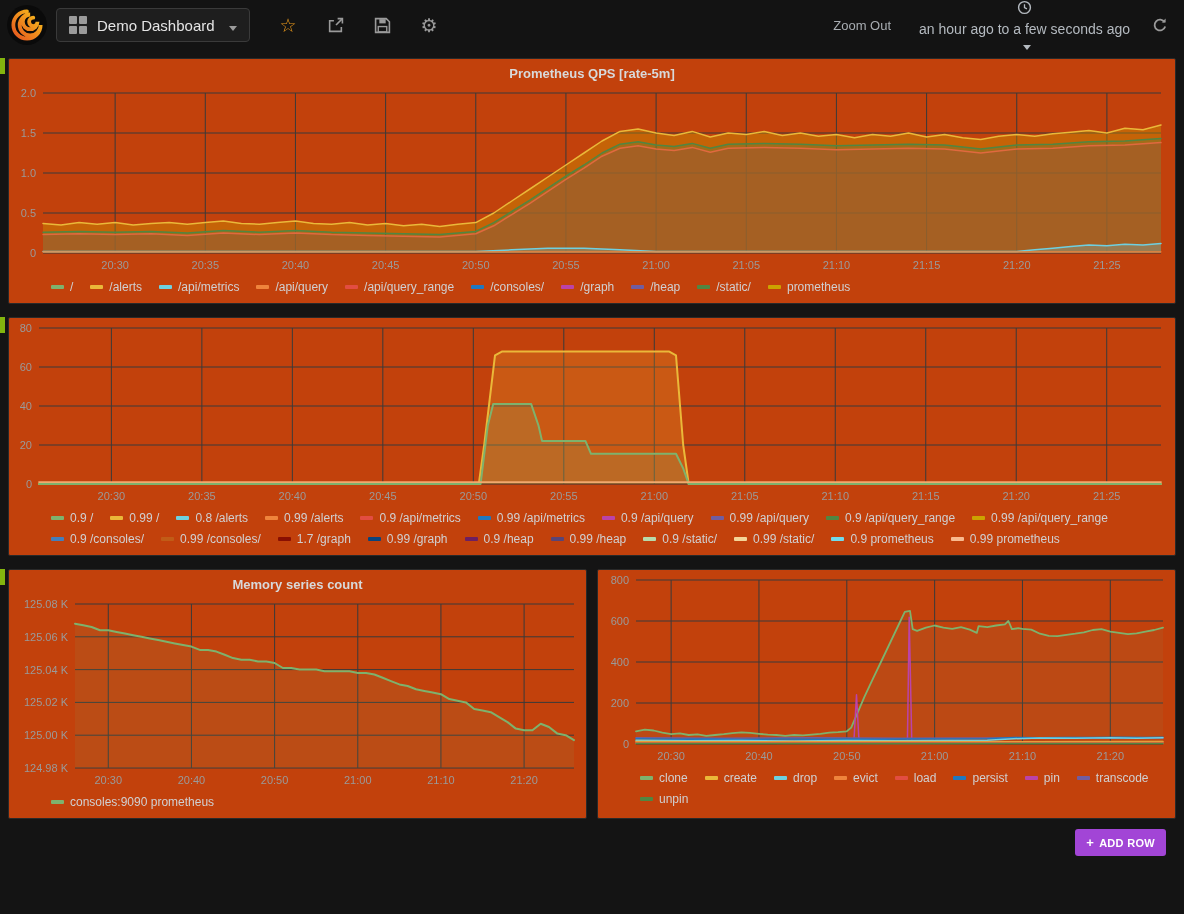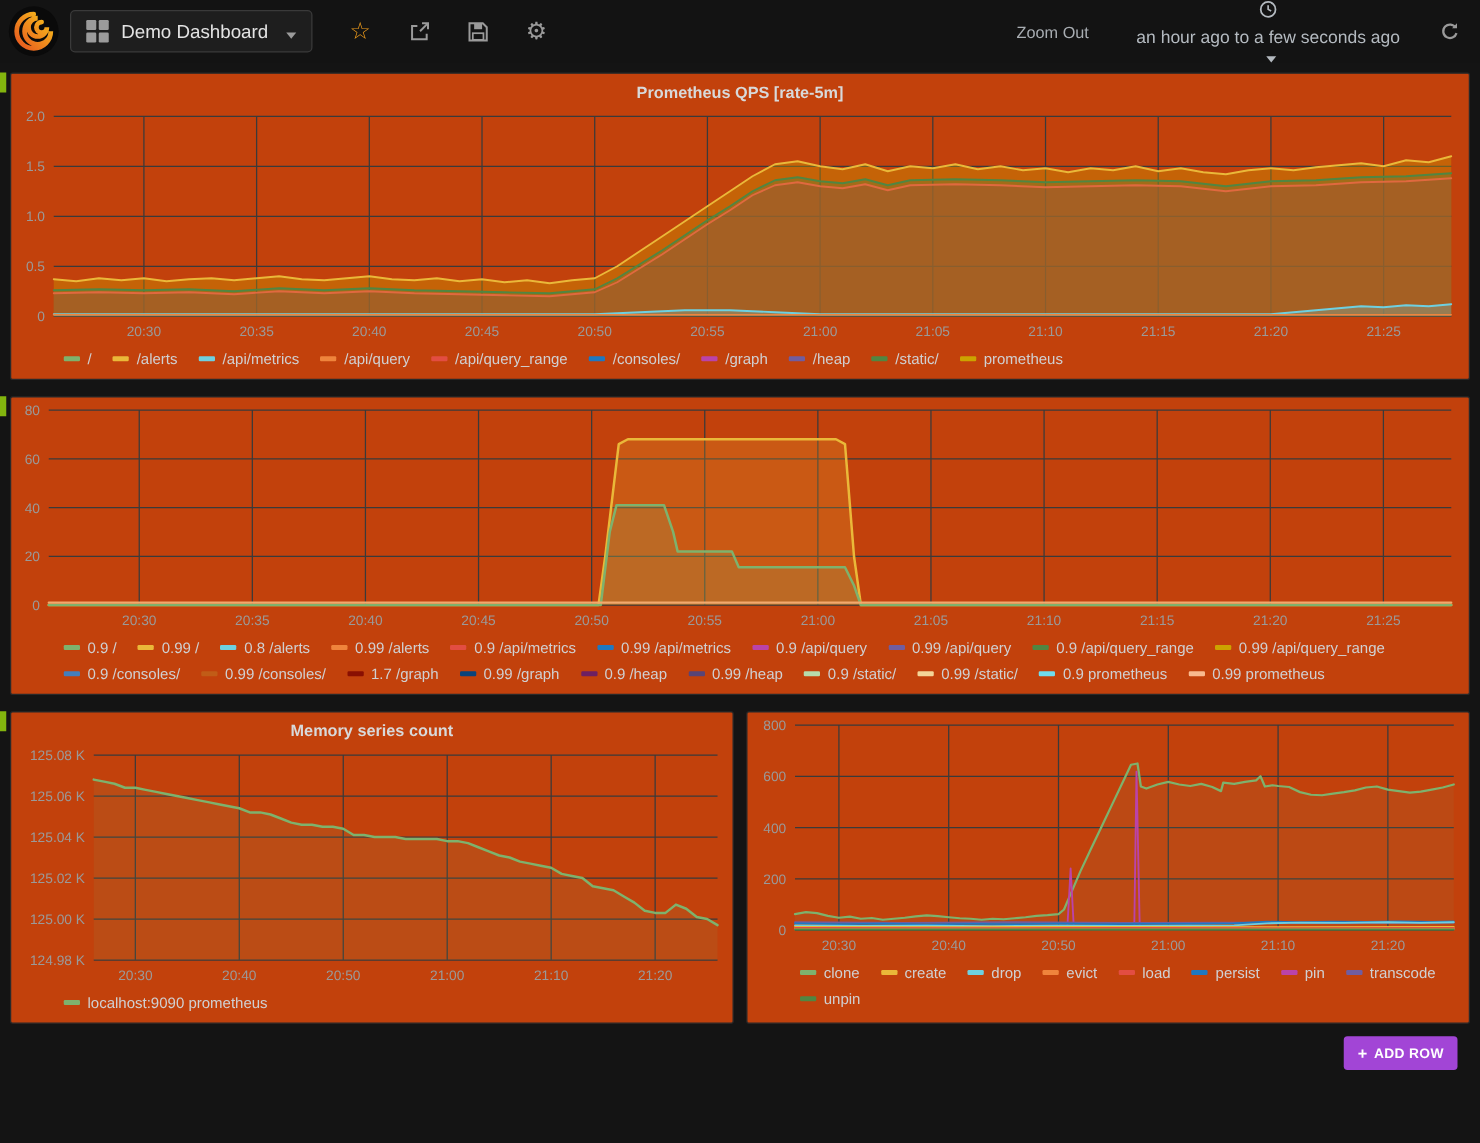--- a/index.html
+++ b/index.html
@@ -11,21 +11,21 @@
   .dash-btn{display:flex;align-items:center;gap:10px;background:#1e1e1e;border:1px solid #3a3a3a;
     border-radius:4px;height:34px;padding:0 12px;margin-left:8px;color:#e4e4e4;font-size:15px;cursor:pointer;}
   .grid-icon{display:grid;grid-template-columns:8px 8px;grid-template-rows:8px 8px;gap:2px;}
   .grid-icon i{background:#9b9b9b;border-radius:1px;}
   .caret{width:0;height:0;border-left:4px solid transparent;border-right:4px solid transparent;
     border-top:5px solid #9b9b9b;display:inline-block;margin-left:4px;margin-top:6px;}
   .nav-icons{display:flex;gap:30px;margin-left:30px;align-items:center;}
   .icon-btn{background:none;border:none;padding:0;cursor:pointer;line-height:1;display:flex;align-items:center;}
   .star-glyph{color:#ec9a1b;font-size:19px;}
   .gear-glyph{color:#9a9a9a;font-size:19px;}
-  .nav-right{margin-left:auto;display:flex;align-items:center;gap:26px;color:#a8adb2;font-size:13px;}
+  .nav-right{margin-left:auto;display:flex;align-items:center;gap:16px;color:#a8adb2;font-size:13px;}
   .zoom-out{cursor:pointer;color:#a8adb2;background:none;border:none;font-size:13px;}
   .time-picker{display:flex;align-items:center;gap:6px;color:#b4bac0;cursor:pointer;background:none;border:none;font-size:14px;flex-direction:column;}
   .time-picker .caret{border-top-color:#b4bac0;margin-top:2px;}
 
   
   .dash-row{position:relative;padding:0 8px;margin-top:8px;}
   .dash-row + .dash-row{margin-top:13px;}
   .row-tab{position:absolute;left:0;top:0;width:5px;height:16px;background:#83b50e;cursor:pointer;}
   .panel{background:#c2410c;border:1px solid #292929;border-radius:2px;}
   .split{display:flex;gap:10px;}
@@ -367,21 +367,21 @@
           <line x1="66" x2="565" y1="42.79999999999533" y2="42.79999999999533" stroke="#3a3a3a" stroke-width="1"></line>
           <text x="59" y="46.79999999999533" text-anchor="end" fill="#9a9a9a" font-size="11">125.06 K</text>
           <line x1="66" x2="565" y1="10" y2="10" stroke="#3a3a3a" stroke-width="1"></line>
           <text x="59" y="14" text-anchor="end" fill="#9a9a9a" font-size="11">125.08 K</text>
           <path d="M66.0,174.0 L66.0,29.7 L74.3,31.3 L82.6,33.0 L91.0,36.2 L99.3,36.2 L107.6,37.9 L115.9,39.5 L124.2,41.2 L132.5,42.8 L140.8,44.4 L149.2,46.1 L157.5,47.7 L165.8,49.4 L174.1,51.0 L182.4,52.6 L190.8,55.9 L199.1,55.9 L207.4,57.6 L215.7,60.8 L224.0,64.1 L232.3,65.8 L240.6,65.8 L249.0,67.4 L257.3,67.4 L265.6,69.0 L273.9,74.0 L282.2,74.0 L290.6,75.6 L298.9,75.6 L307.2,75.6 L315.5,77.2 L323.8,77.2 L332.1,77.2 L340.5,77.2 L348.8,78.9 L357.1,78.9 L365.4,80.5 L373.7,83.8 L382.0,87.1 L390.4,90.4 L398.7,92.0 L407.0,95.3 L415.3,96.9 L423.6,98.6 L431.9,100.2 L440.3,105.1 L448.6,106.8 L456.9,108.4 L465.2,115.0 L473.5,116.6 L481.8,118.2 L490.1,123.2 L498.5,128.1 L506.8,134.6 L515.1,136.3 L523.4,136.3 L531.7,129.7 L540.0,133.0 L548.4,139.6 L556.7,141.2 L565.0,146.1 L565.0,174.0 Z" fill="rgba(126,178,109,0.10)" stroke="none"></path>
           <polyline points="66.0,29.7 74.3,31.3 82.6,33.0 91.0,36.2 99.3,36.2 107.6,37.9 115.9,39.5 124.2,41.2 132.5,42.8 140.8,44.4 149.2,46.1 157.5,47.7 165.8,49.4 174.1,51.0 182.4,52.6 190.8,55.9 199.1,55.9 207.4,57.6 215.7,60.8 224.0,64.1 232.3,65.8 240.6,65.8 249.0,67.4 257.3,67.4 265.6,69.0 273.9,74.0 282.2,74.0 290.6,75.6 298.9,75.6 307.2,75.6 315.5,77.2 323.8,77.2 332.1,77.2 340.5,77.2 348.8,78.9 357.1,78.9 365.4,80.5 373.7,83.8 382.0,87.1 390.4,90.4 398.7,92.0 407.0,95.3 415.3,96.9 423.6,98.6 431.9,100.2 440.3,105.1 448.6,106.8 456.9,108.4 465.2,115.0 473.5,116.6 481.8,118.2 490.1,123.2 498.5,128.1 506.8,134.6 515.1,136.3 523.4,136.3 531.7,129.7 540.0,133.0 548.4,139.6 556.7,141.2 565.0,146.1" fill="none" stroke="#7EB26D" stroke-width="2" stroke-linejoin="round" stroke-linecap="round"></polyline>
         </svg></div>
     <div class="legend">
         <span class="legend-item">
           <span class="legend-icon" style="background: rgb(126, 178, 109);"></span>
-          <span>localhost:9090 prometheus</span>
+          <span>consoles:9090 prometheus</span>
         </span>
       </div>
   </div>
   <div class="panel">
     <div class="graph g-sm"><svg width="577" height="196">
           <line x1="73.13333333333333" x2="73.13333333333333" y1="10" y2="174" stroke="#3a3a3a" stroke-width="1"></line>
           <text x="73.13333333333333" y="190" text-anchor="middle" fill="#9a9a9a" font-size="11">20:30</text>
           <line x1="160.96666666666667" x2="160.96666666666667" y1="10" y2="174" stroke="#3a3a3a" stroke-width="1"></line>
           <text x="160.96666666666667" y="190" text-anchor="middle" fill="#9a9a9a" font-size="11">20:40</text>
           <line x1="248.8" x2="248.8" y1="10" y2="174" stroke="#3a3a3a" stroke-width="1"></line>

